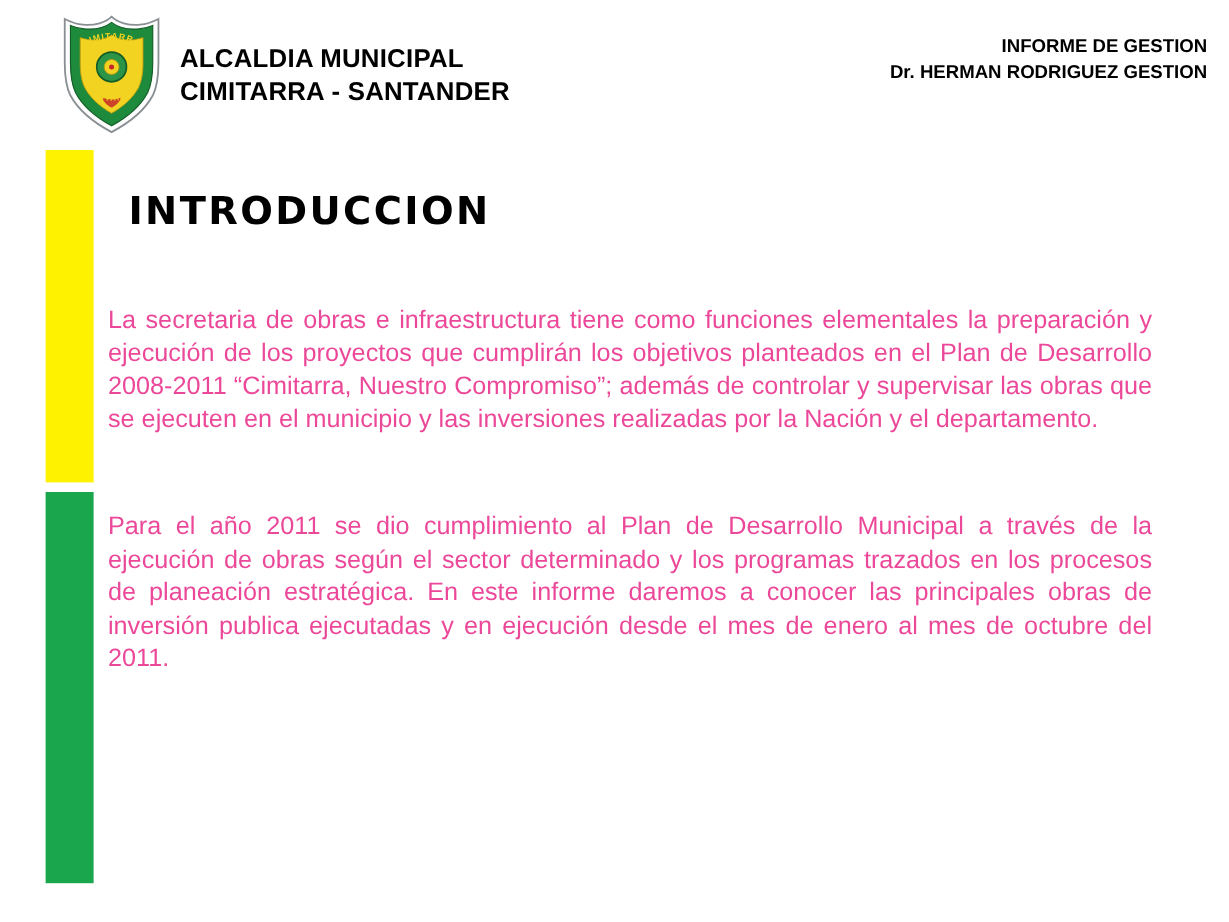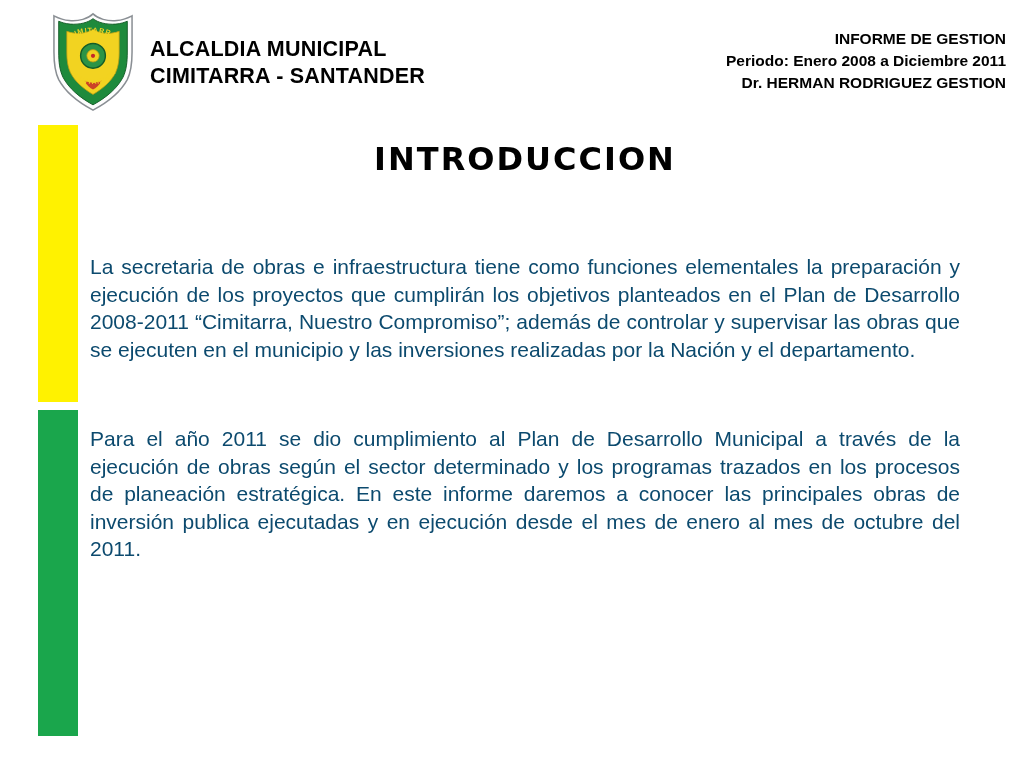--- a/index.html
+++ b/index.html
@@ -51,37 +51,37 @@
     left: 38px;
     width: 40px;
   }
   .bar-yellow { top: 125px; height: 277px; background: #FFF200; }
   .bar-green  { top: 410px; height: 326px; background: #1AA64C; }
   .slide-title {
     position: absolute;
     left: 90px;
     width: 870px;
     top: 140px;
-    margin: 0;
-    text-align: center;
+    margin: 17px;
+    text-align: left;
     font-family: "DejaVu Sans", sans-serif;
     font-weight: 800;
     font-size: 32px;
     letter-spacing: 2px;
     color: #000;
   }
   .para {
     position: absolute;
     left: 90px;
     width: 870px;
     margin: 0;
     text-align: justify;
     font-size: 21px;
     line-height: 27.5px;
-    color: #0c4a6e;
+    color: #ec4899;
     font-family: "Liberation Sans", sans-serif;
   }
   .para-1 { top: 253px; }
   .para-2 { top: 425px; }
 </style>
 </head>
 <body>
 
 <div class="slide">
 
@@ -113,21 +113,20 @@
     </svg>
   </div>
 
   <div class="org">
     <div>ALCALDIA MUNICIPAL</div>
     <div>CIMITARRA - SANTANDER</div>
   </div>
 
   <div class="report-info">
     <div>INFORME  DE GESTION</div>
-    <div>Periodo: Enero 2008 a Diciembre 2011</div>
     <div>Dr. HERMAN RODRIGUEZ GESTION</div>
   </div>
 
   <div class="bar bar-yellow" style="background: rgb(255, 242, 0);"></div>
   <div class="bar bar-green" style="background: rgb(26, 166, 76);"></div>
 
   <h1 class="slide-title">INTRODUCCION</h1>
 
   <p class="para para-1">La secretaria de obras e infraestructura tiene como funciones elementales la preparación y ejecución de los proyectos que cumplirán los objetivos planteados en el Plan de Desarrollo 2008-2011 “Cimitarra, Nuestro Compromiso”; además de controlar y supervisar las obras que se ejecuten en el municipio y las inversiones realizadas por la Nación y el departamento.</p>
   <p class="para para-2">Para el año 2011 se dio cumplimiento al Plan de Desarrollo Municipal a través de la ejecución de obras según el sector determinado y los programas trazados en los procesos de planeación estratégica. En este informe daremos a conocer las principales obras de inversión publica ejecutadas y en ejecución desde el mes de enero al mes de octubre del 2011.</p>

